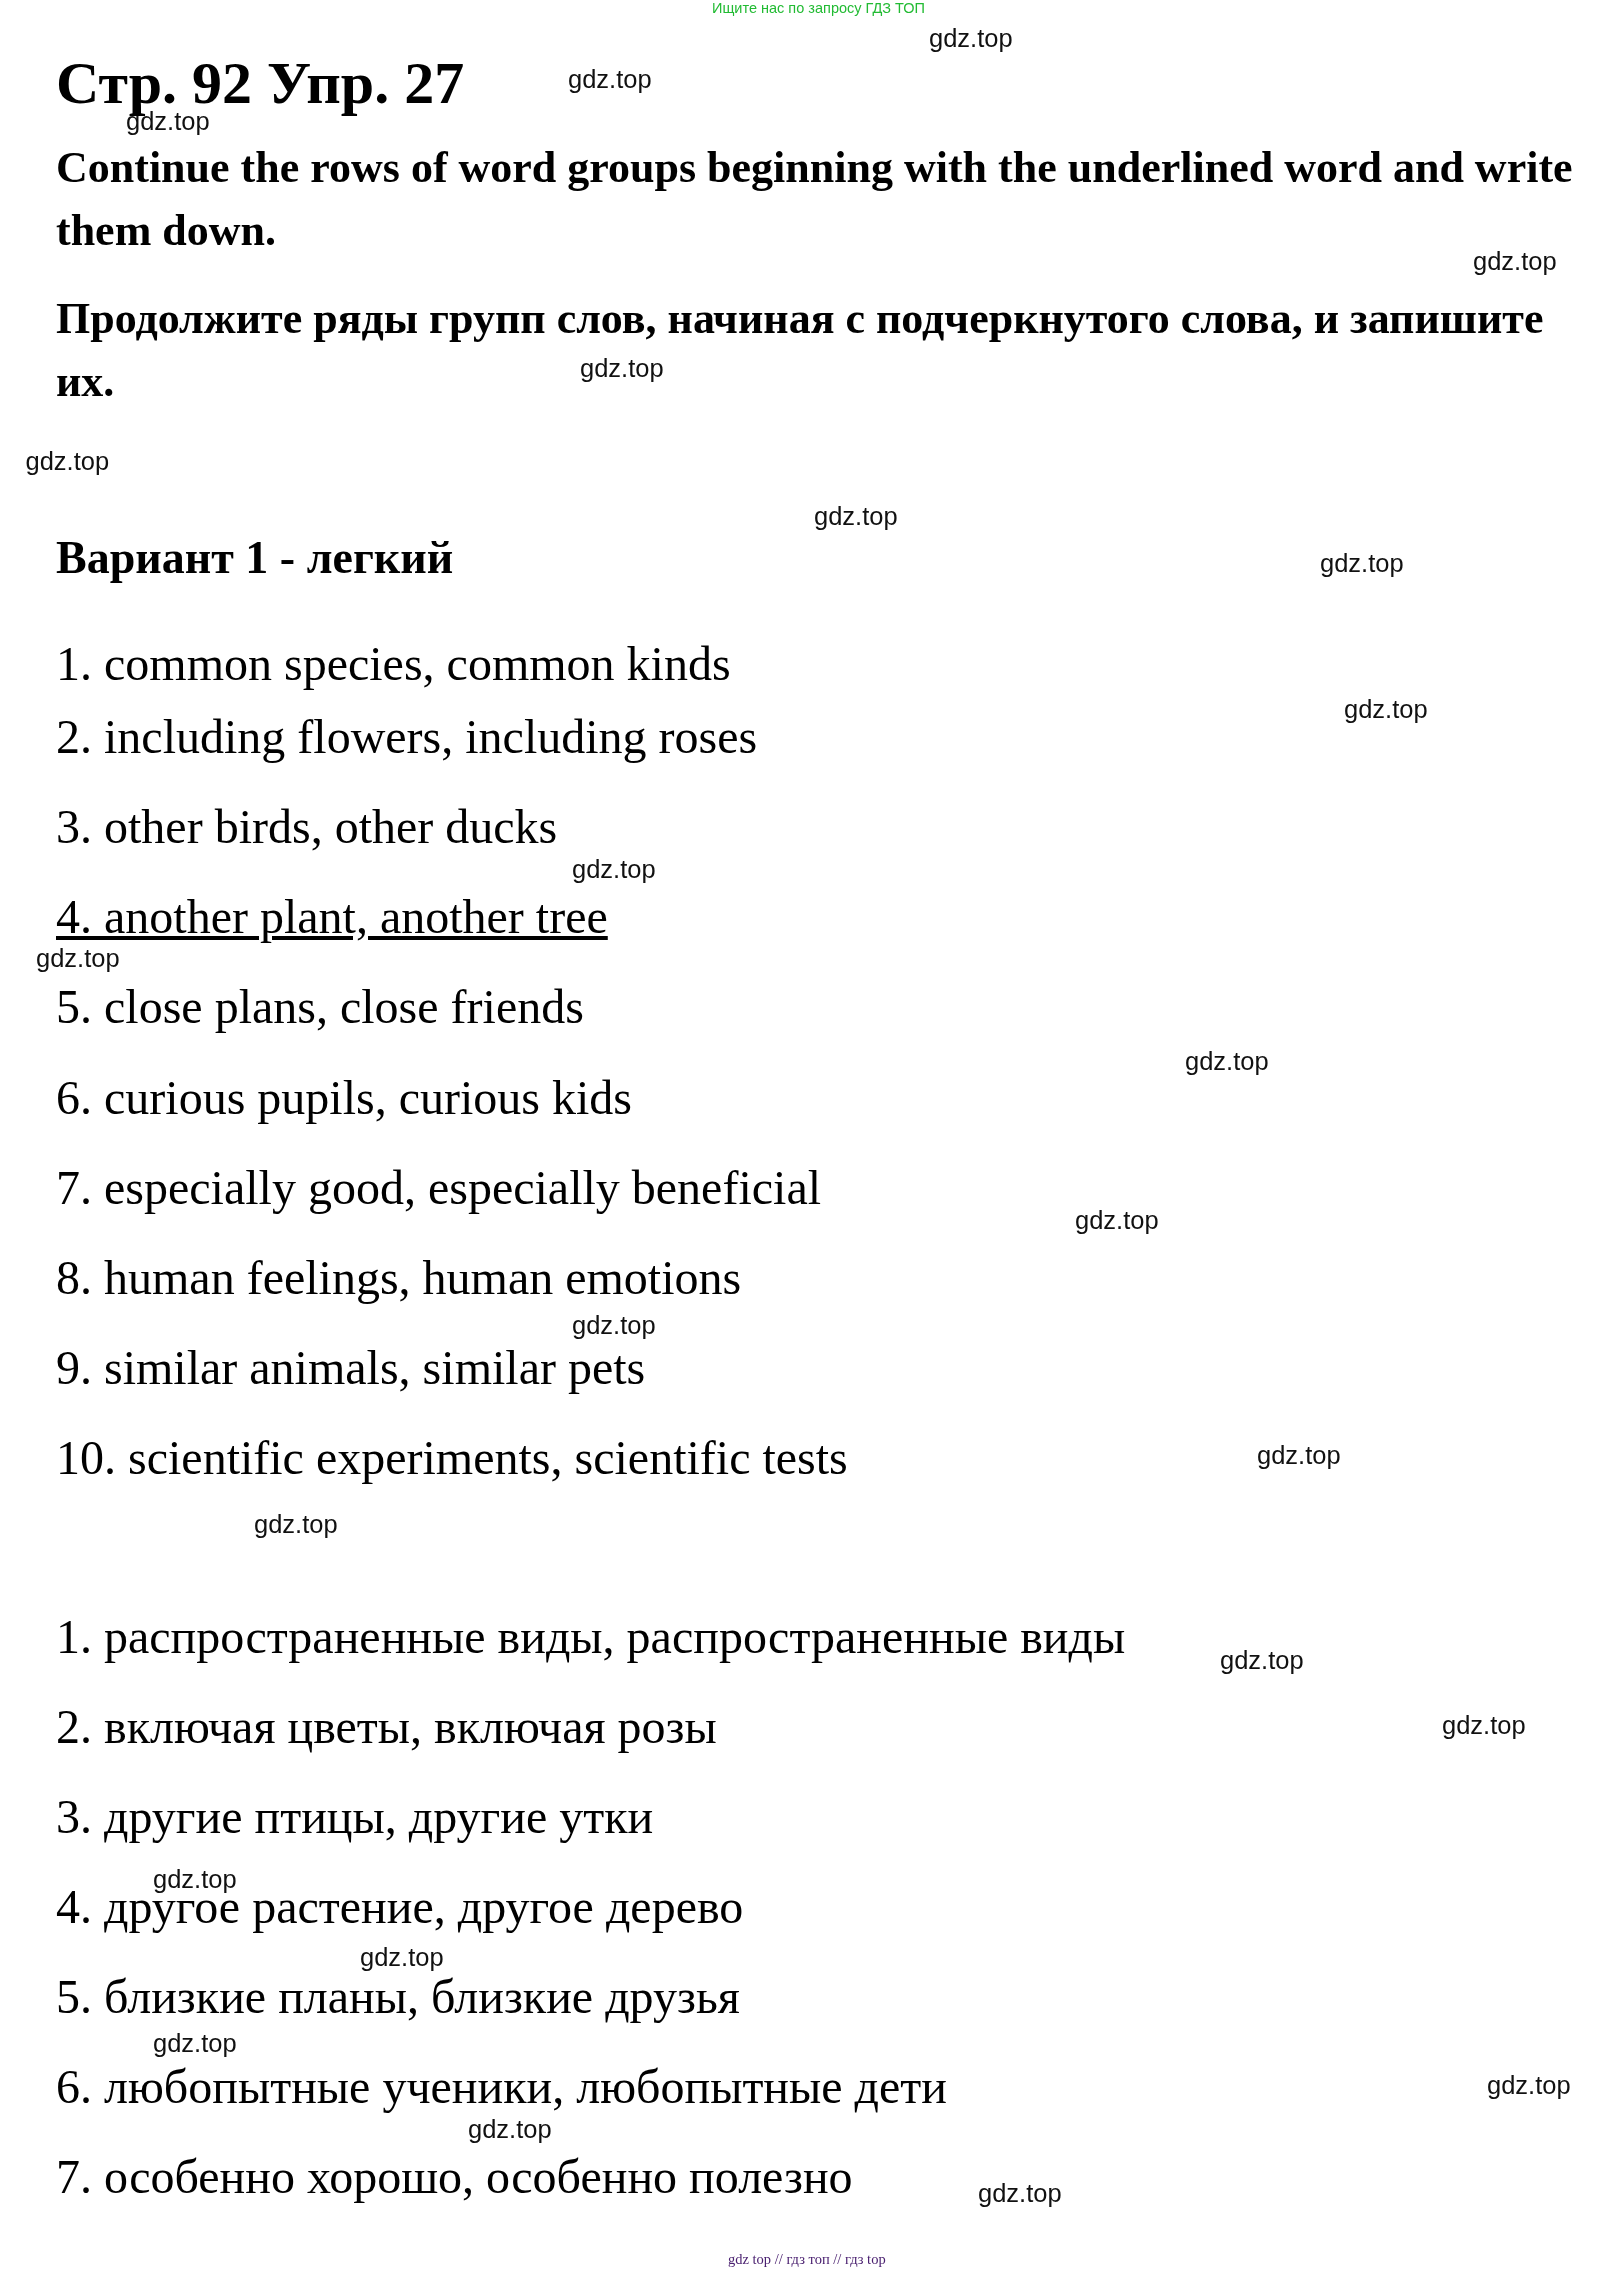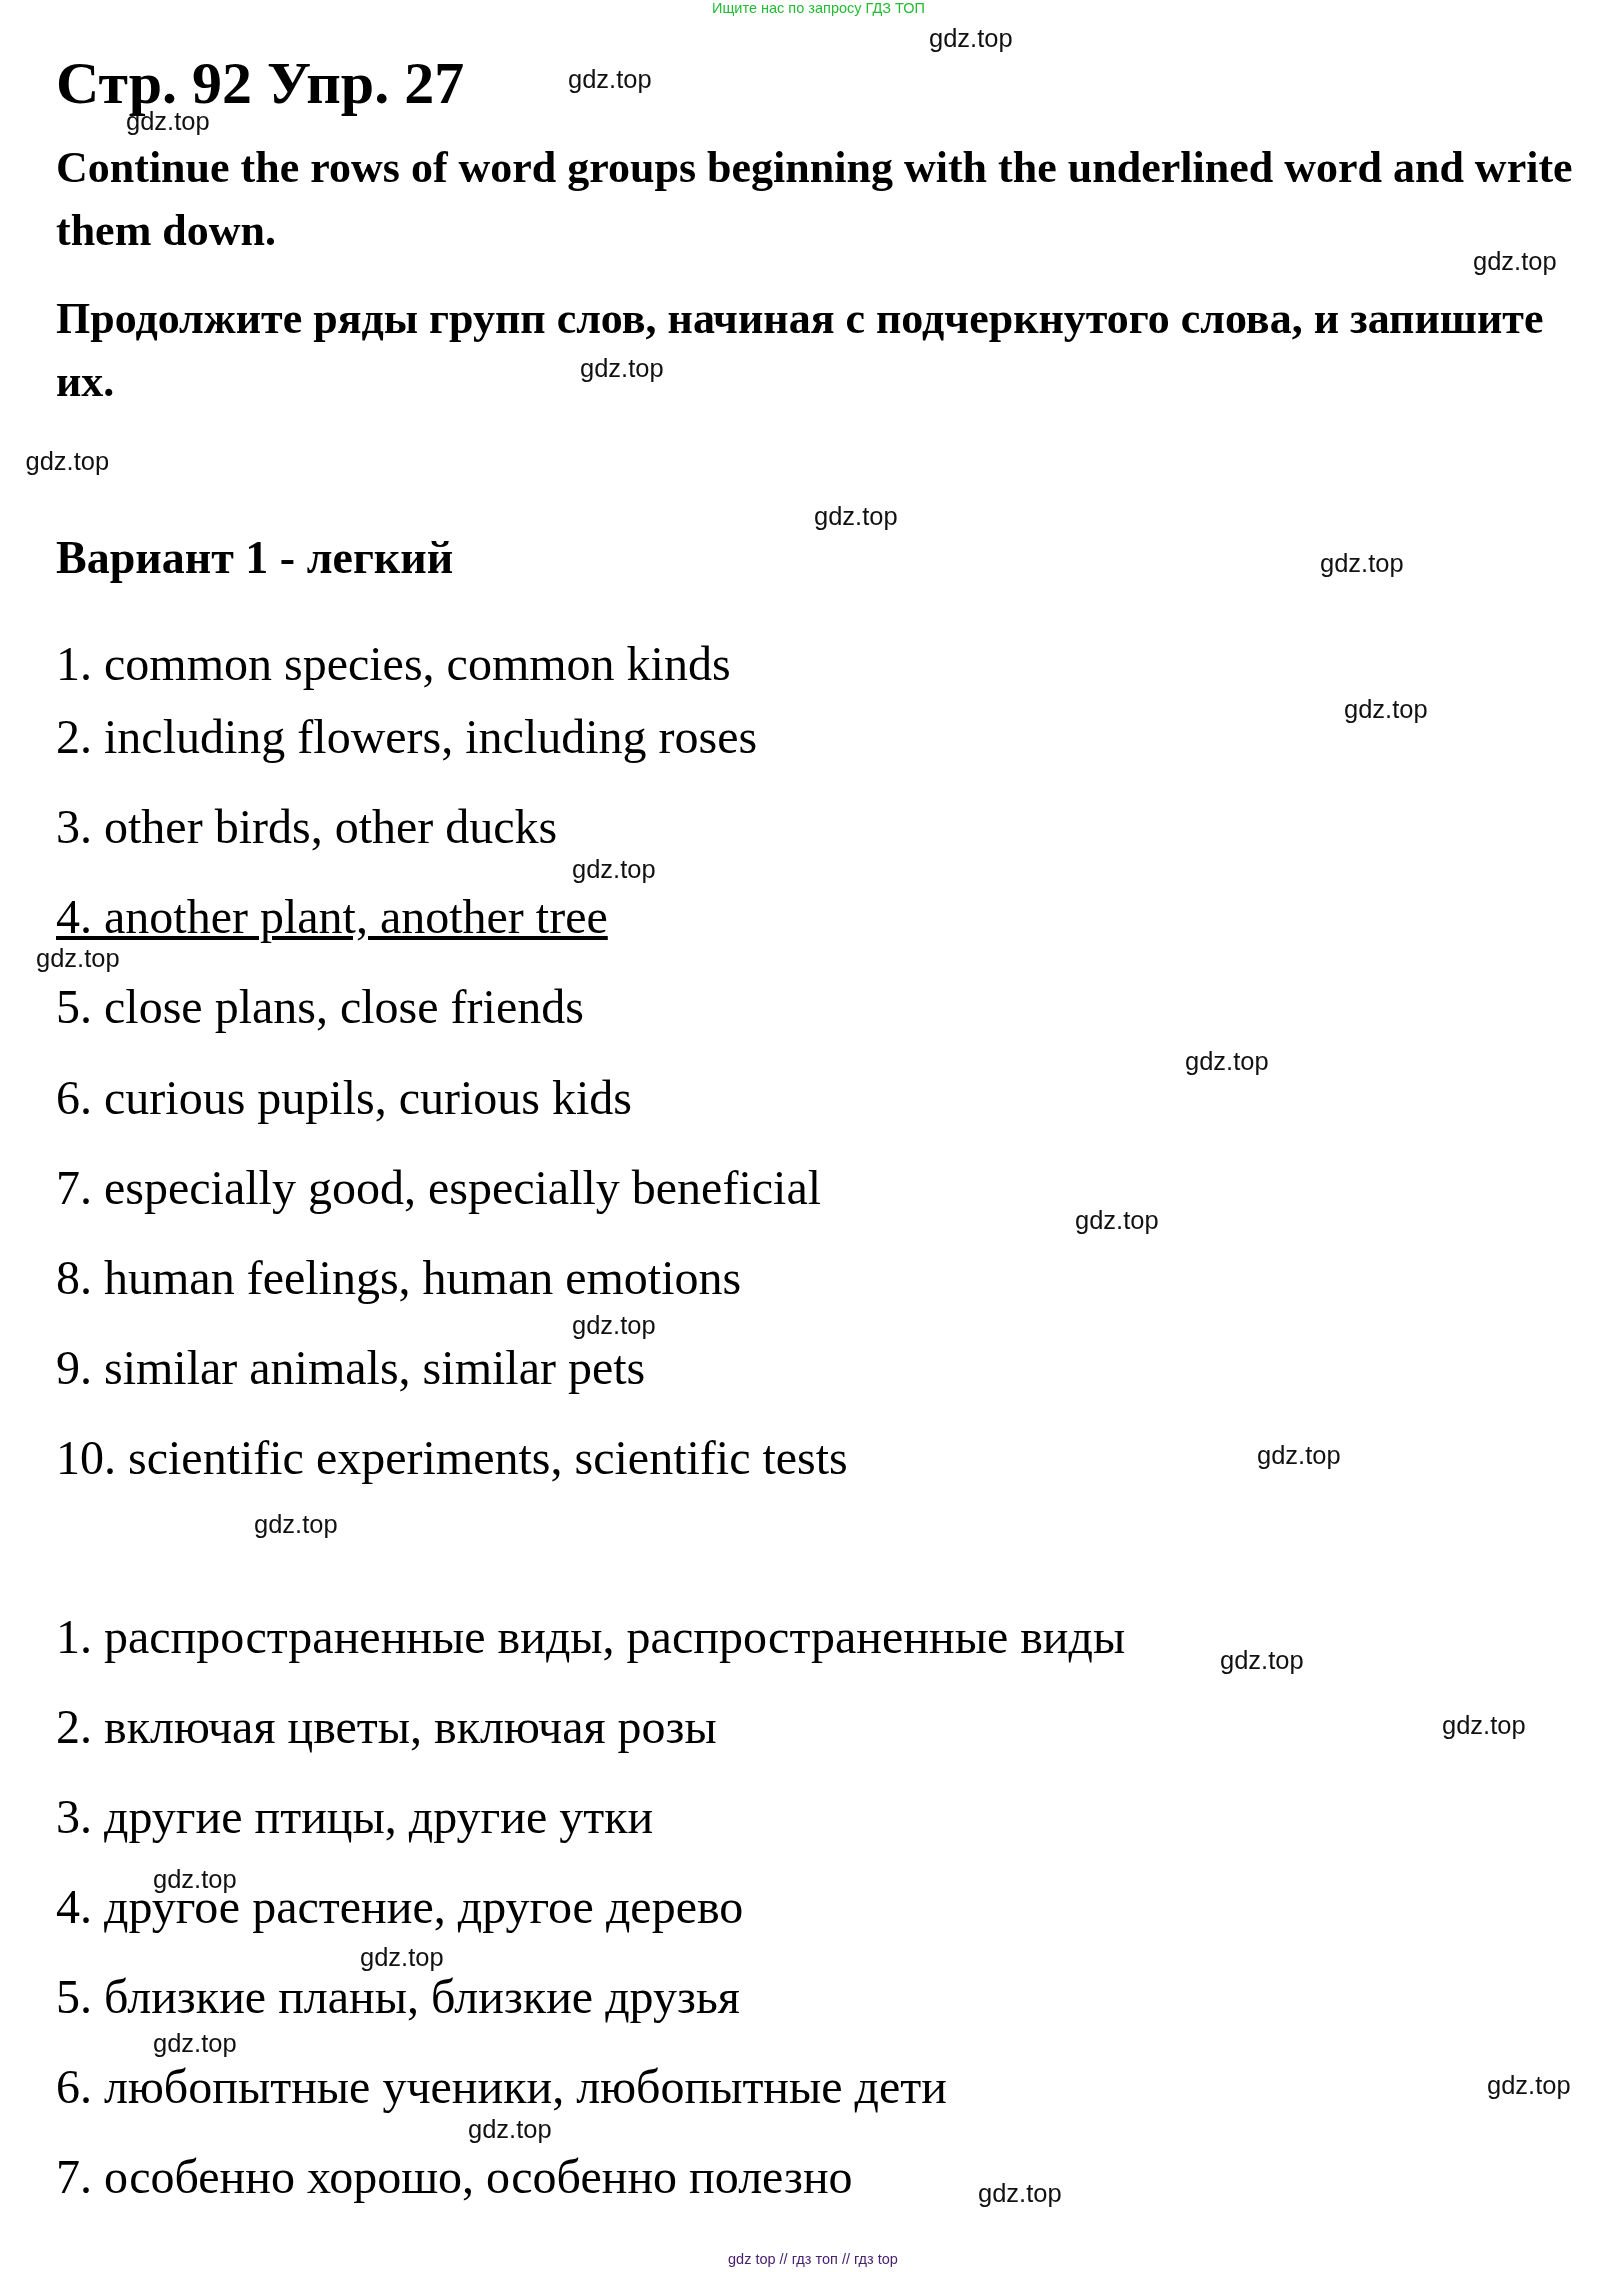--- a/index.html
+++ b/index.html
@@ -1,19 +1,19 @@
 <!DOCTYPE html>
 <html style="font-size:13.6px"><head>
 <meta charset="utf-8">
 <style>
   html, body { margin:0; padding:0; background:#ffffff; }
   body { width:1623px; height:2273px; position:relative; overflow:hidden; }
   .abs { position:absolute; white-space:nowrap; }
   .banner { font-family:"Liberation Sans", sans-serif; font-size:14.5px; color:#22bb33; }
-  .footer { font-family:Liberation Sans, sans-serif; font-size:14.5px; color:#4a2070; }
+  .footer { font-family:Liberation Serif, serif; font-size:14.5px; color:#4a2070; }
   .wm { font-family:"Liberation Sans", sans-serif; font-size:25.5px; color:#111; }
   .title { font-family:"Liberation Serif", serif; font-weight:bold; font-size:60px; color:#000; }
   .instr { font-family:"Liberation Serif", serif; font-weight:bold; font-size:44px; color:#000; line-height:63px; white-space:normal; width:1547px; }
   .variant { font-family:"Liberation Serif", serif; font-weight:bold; font-size:46px; color:#000; }
   .item { font-family:"Liberation Serif", serif; font-size:48px; color:#000; }
 </style>
 </head>
 <body>
 
 <div class="abs banner" style="left:712px; top:0px;">Ищите нас по запросу ГДЗ ТОП</div>

